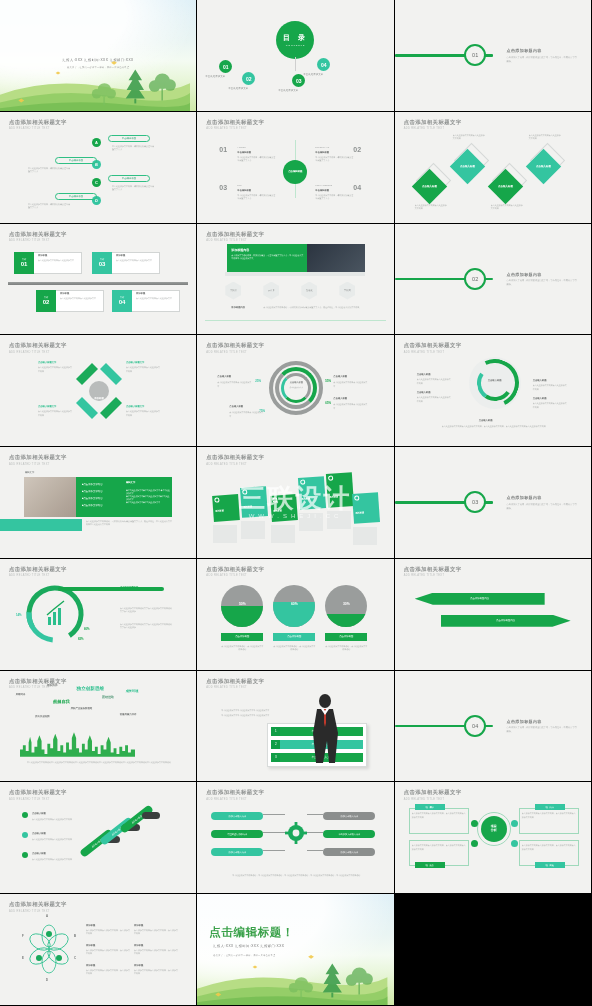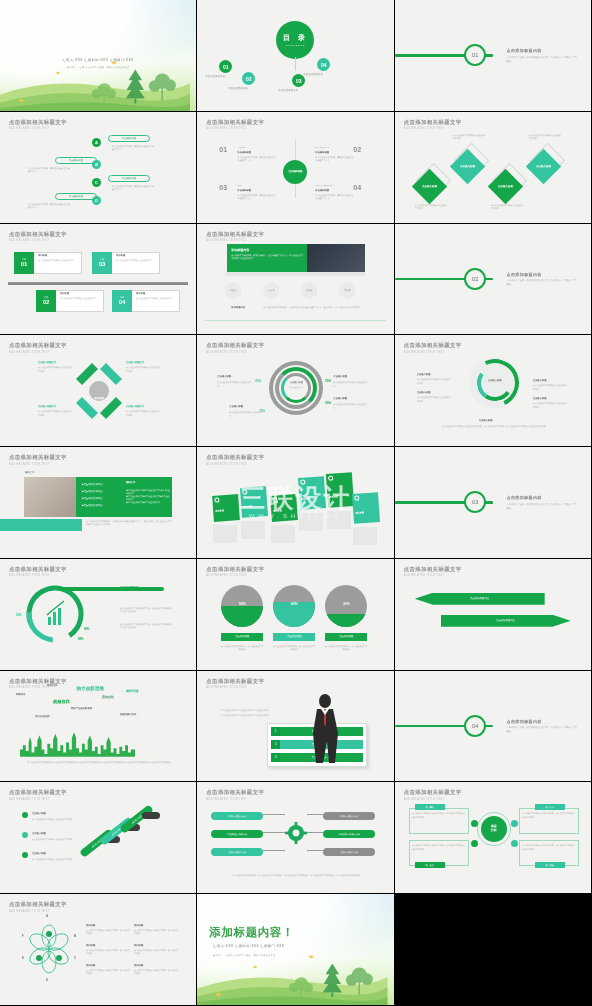--- a/index.html
+++ b/index.html
@@ -748,19 +748,19 @@
             <circle cx="100" cy="37" r="5"></circle>
             <circle cx="115" cy="37" r="5"></circle>
       <rect x="107" y="40" width="1.4" height="9"></rect>
     </g>
     <g fill="#f2c94c" opacity=".9">
       <path d="M118 3 l3 2 -3 2 -3-2z"></path>
             <path d="M60 14 l2.5 1.6 -2.5 1.6 -2.5-1.6z"></path>
       <path d="M22 42 l3 2 -3 2 -3-2z"></path>
     </g>
   </svg>
-      <div class="ttl">添加标题内容！</div>
+      <div class="ttl">点击编辑标题！</div>
       <div class="sub">汇报人:XXX  汇报时间:XXX  汇报部门:XXX</div>
       <div class="sub2">春天来了，让我们一起种下一棵树，播种一片绿色的希望</div>
   </div>
     </div>
     <div class="slide blank"></div>
   </div>
 
 </body></html>

